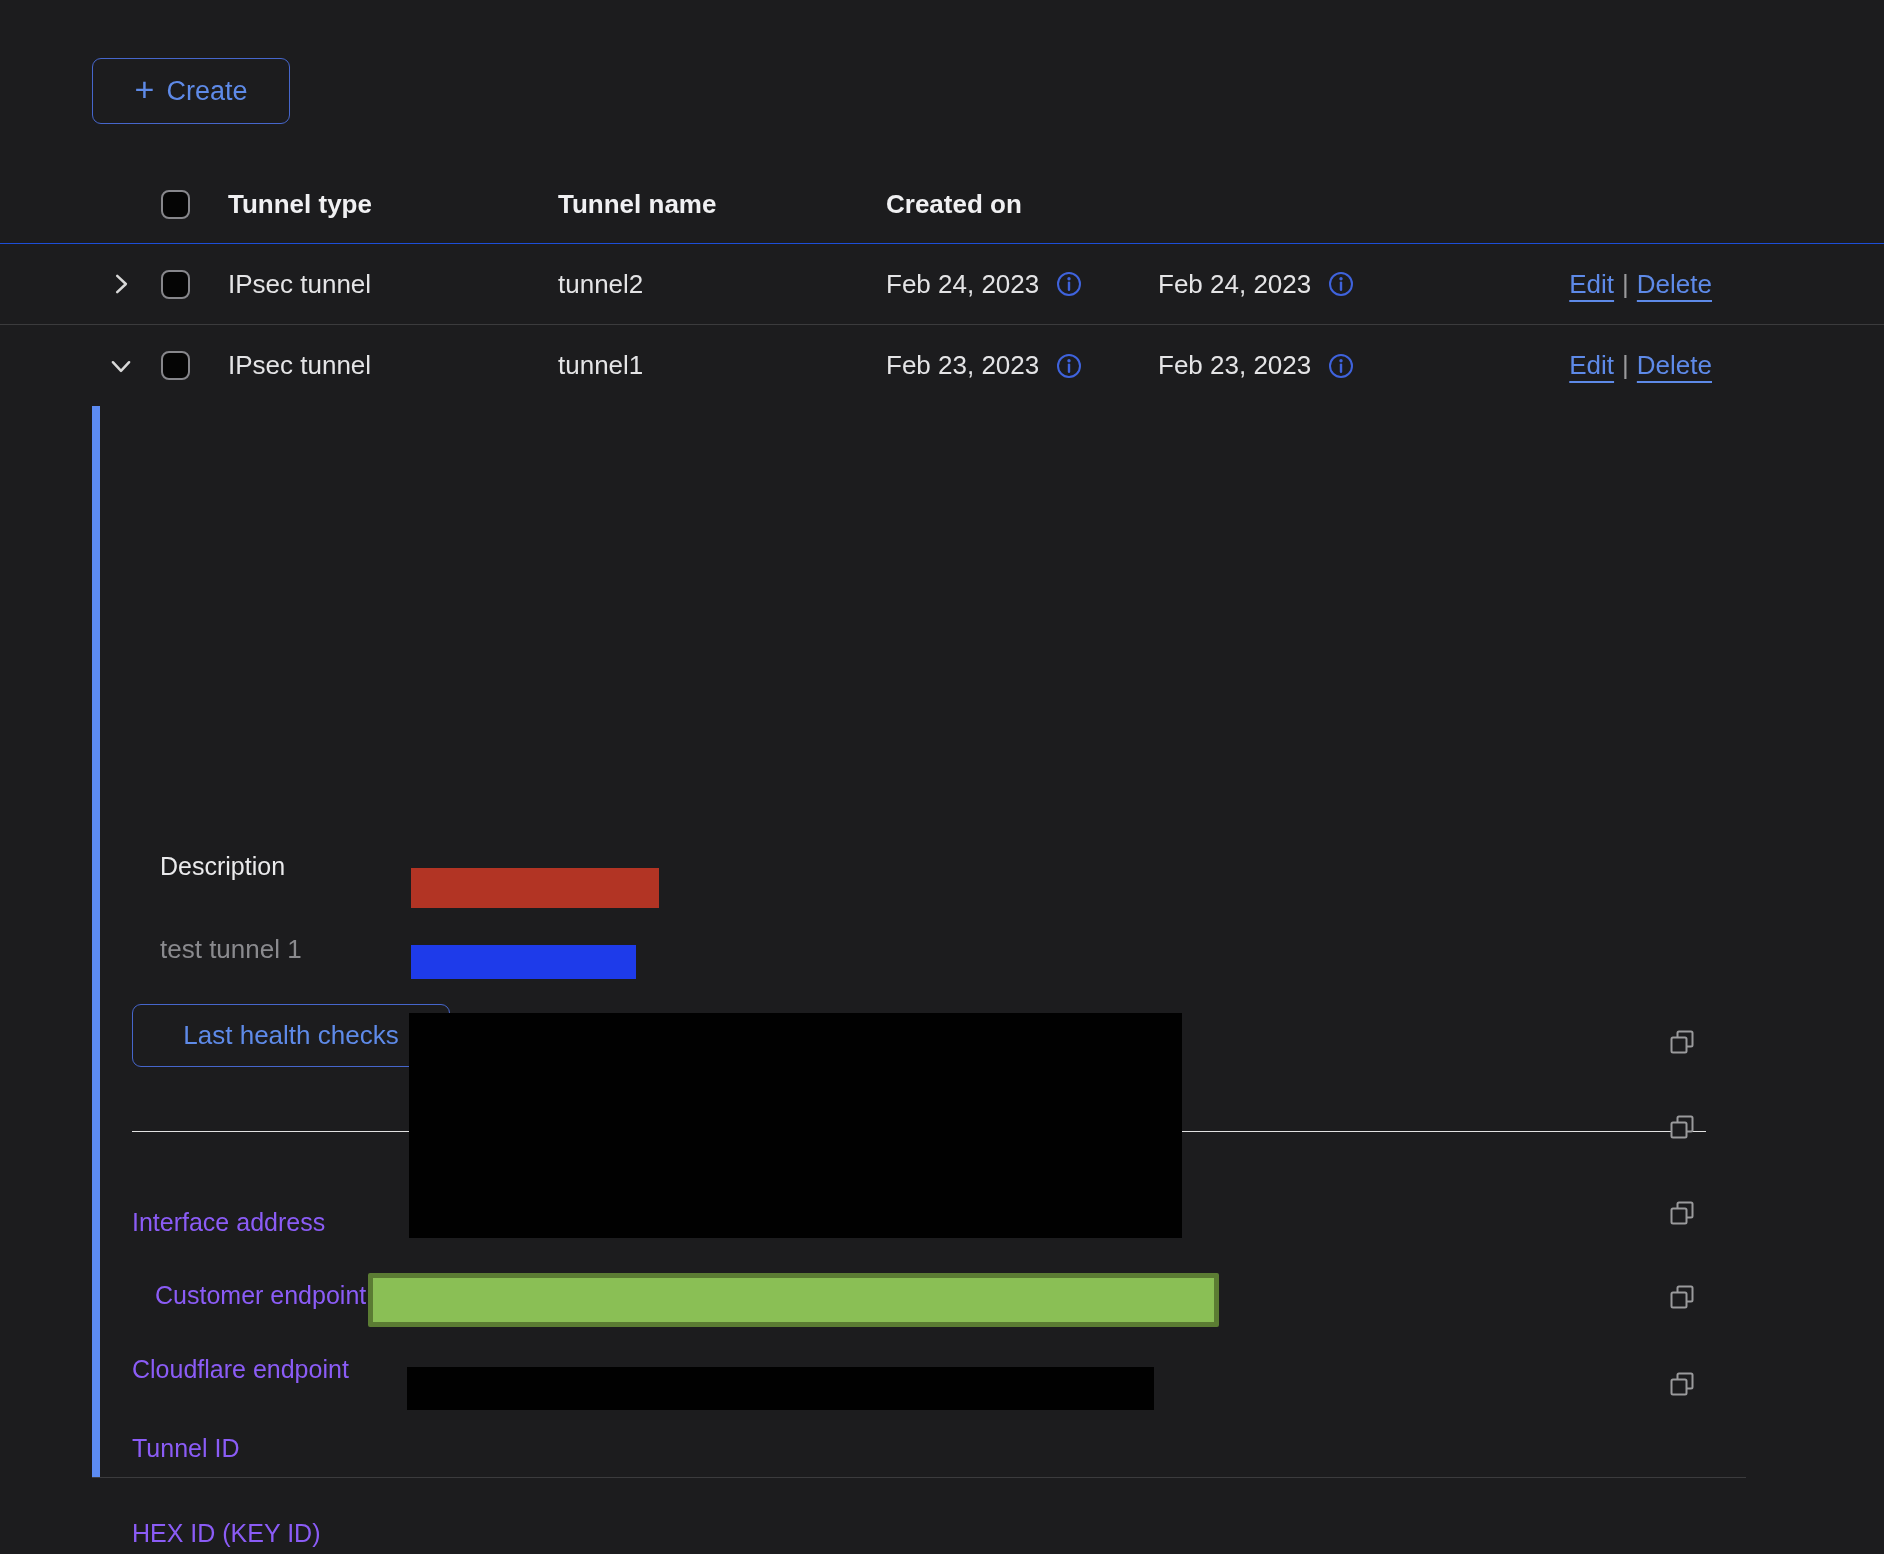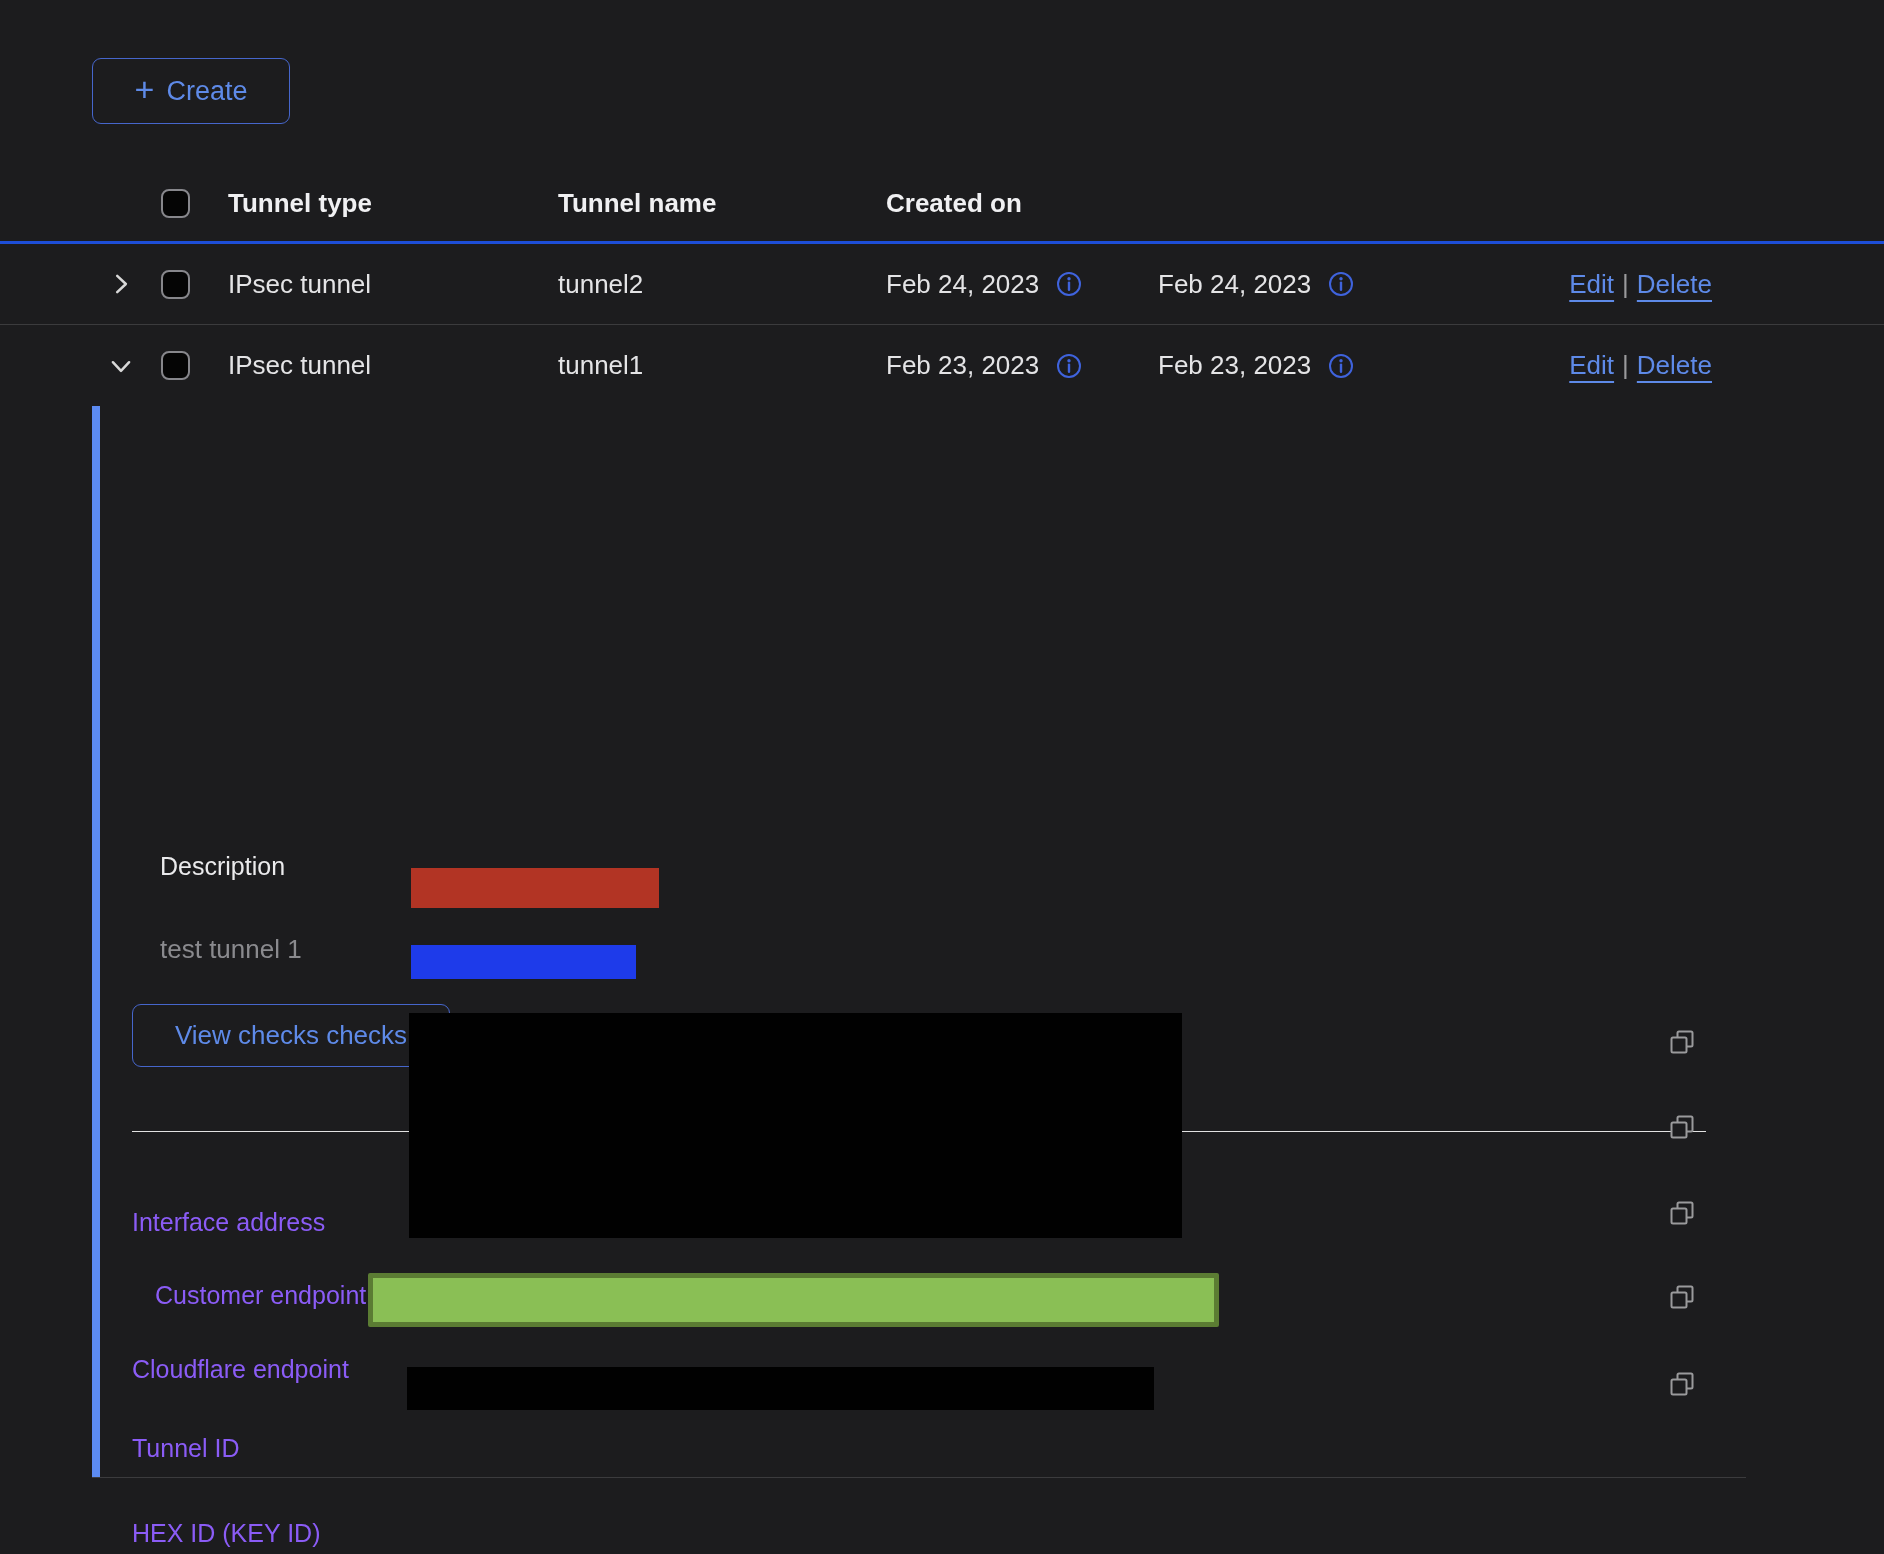--- a/index.html
+++ b/index.html
@@ -9,21 +9,21 @@
 
   
   .create-btn{ position:absolute; left:92px; top:58px; width:198px; height:66px;
     border:1.5px solid #4666cc; border-radius:9px; background:transparent;
     color:#5e8ae8; font-size:27px; display:flex; align-items:center; justify-content:center;
     gap:12px; cursor:pointer; font-family:inherit; }
   .plus-glyph{ font-size:34px; font-weight:300; line-height:1; transform:translateY(-2px); }
 
   
   .t-row{ position:absolute; left:0; width:1884px; }
-  .t-header{ top:166px; height:78px; border-bottom:3px solid #1d4ed8; }
+  .t-header{ top:166px; height:78px; border-bottom:1px solid #1d4ed8; }
   .t-r1{ top:244px; height:81px; border-bottom:1px solid #3b3b3d; }
   .t-r2{ top:325px; height:81px; }
   .cell{ position:absolute; top:0; height:100%; display:flex; align-items:center; font-size:26px; color:#e4e4e6; }
   .cell.hdr{ font-weight:700; color:#f0f0f2; }
   .c-chev{ left:104px; width:34px; justify-content:center; cursor:pointer; }
   .c-check{ left:161px; width:30px; }
   .c-type{ left:228px; }
   .c-name{ left:558px; }
   .c-created{ left:886px; gap:17px; }
   .c-modified{ left:1158px; gap:17px; }
@@ -158,21 +158,21 @@
       <span class="link">Delete</span>
     </div>
   </div>
 
   <div class="panel">
     <div class="accent-bar"></div>
 
     <div class="p-abs p-desc-label">Description</div>
     <div class="p-abs p-desc-value">test tunnel 1</div>
 
-    <button class="health-btn">View checks checks</button>
+    <button class="health-btn">Last health checks</button>
 
     <div class="p-divider"></div>
 
     <div class="f-label" style="top:801px;">Interface address</div>
     <div class="f-value" style="left:433px; top:801px;">10.200.1.0/31</div>
 
     <div class="f-label" style="top:874px;margin-left:23px;">Customer endpoint</div>
     <div class="redaction red-customer"></div>
 
     <div class="f-label" style="top:948px;">Cloudflare endpoint</div>

